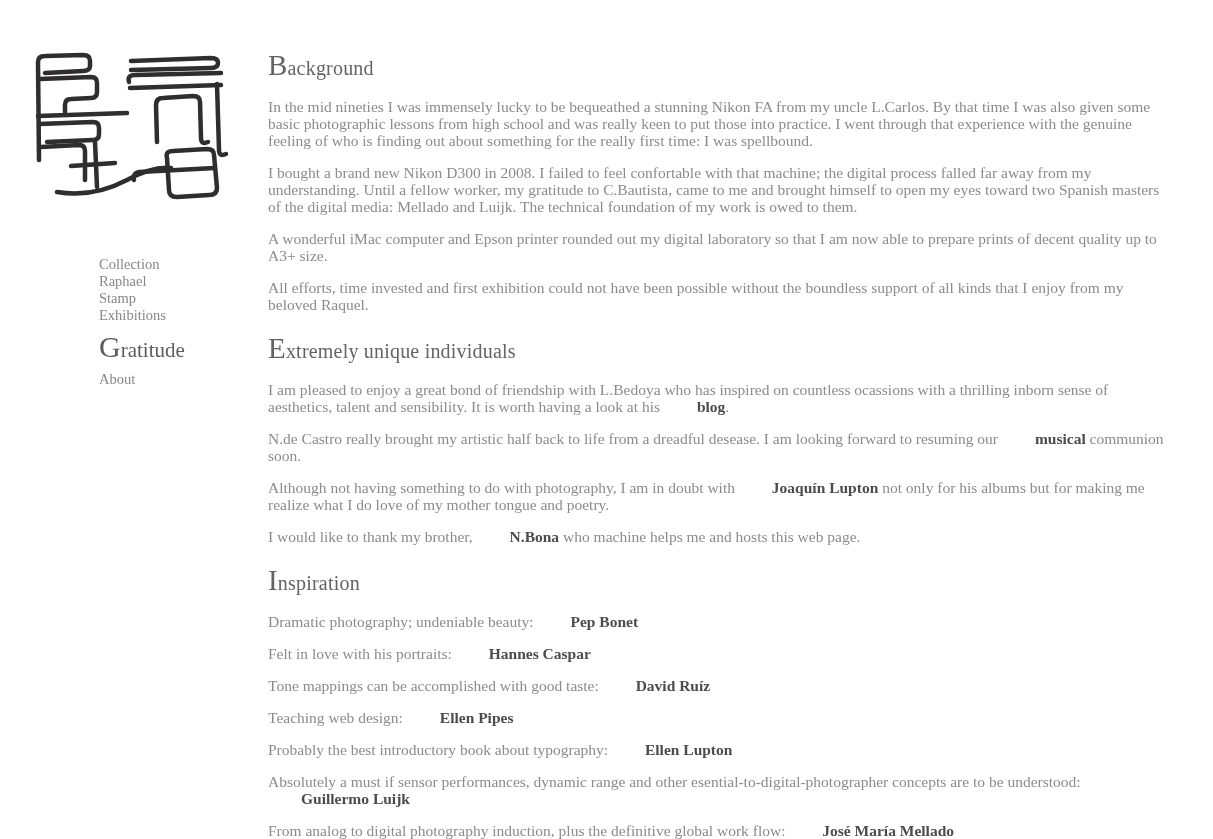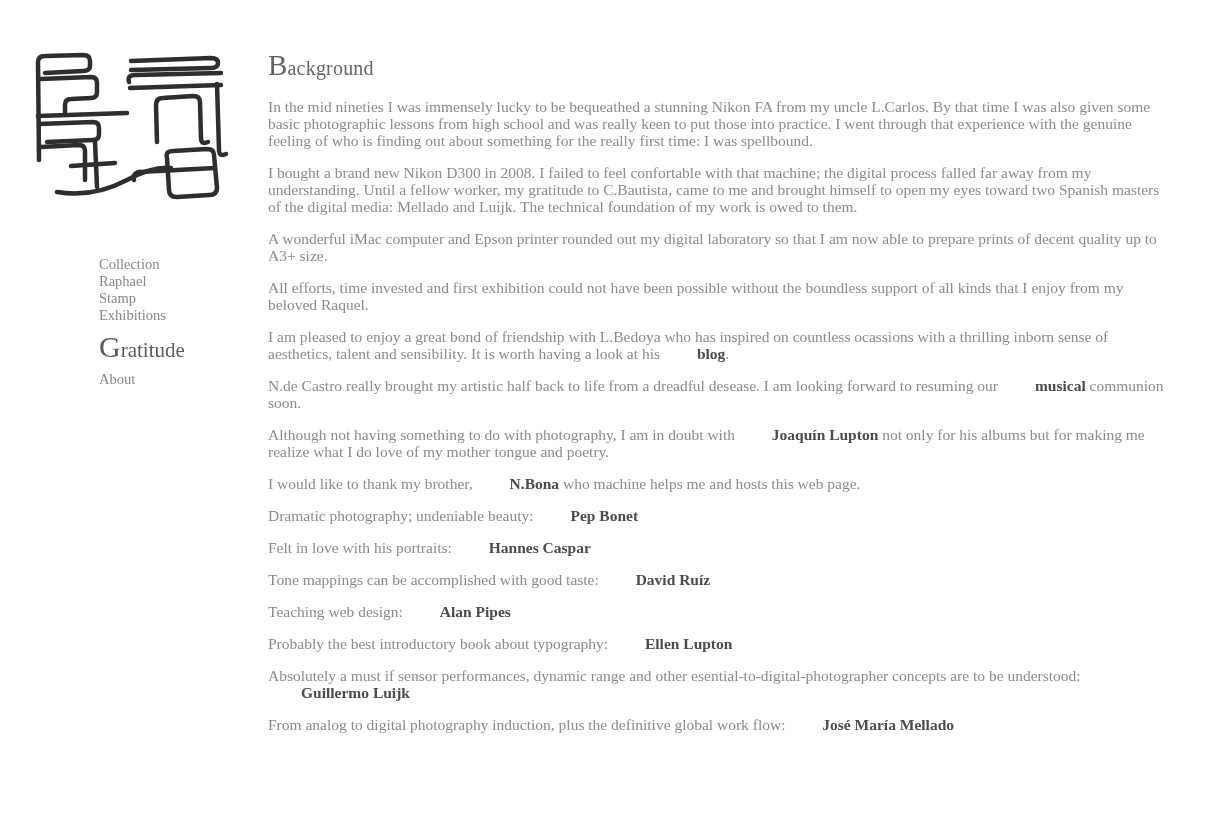--- a/index.html
+++ b/index.html
@@ -86,24 +86,26 @@
     <a class="nav-item active">Gratitude</a>
     <a class="nav-item">About</a>
   </nav>
 
 <main class="content">
     <h2 class="section-heading">Background</h2>
     <p class="para"><span>In the mid nineties I was immensely lucky to be bequeathed a stunning Nikon FA from my uncle L.Carlos. By that time I was also given some basic photographic lessons from high school and was really keen to put those into practice. I went through that experience with the genuine feeling of who is finding out about something for the really first time: I was spellbound.</span></p>
     <p class="para"><span>I bought a brand new Nikon D300 in 2008. I failed to feel confortable with that machine; the digital process falled far away from my understanding. Until a fellow worker, my gratitude to C.Bautista, came to me and brought himself to open my eyes toward two Spanish masters of the digital media: Mellado and Luijk. The technical foundation of my work is owed to them.</span></p>
     <p class="para"><span>A wonderful iMac computer and Epson printer rounded out my digital laboratory so that I am now able to prepare prints of decent quality up to A3+ size.</span></p>
     <p class="para"><span>All efforts, time invested and first exhibition could not have been possible without the boundless support of all kinds that I enjoy from my beloved Raquel.</span></p>
+    <h2 class="section-heading">Extremely unique individuals</h2>
     <p class="para"><span>I am pleased to enjoy a great bond of friendship with L.Bedoya who has inspired on countless ocassions with a thrilling inborn sense of aesthetics, talent and sensibility. It is worth having a look at his </span><a class="inline-link">blog</a><span>.</span></p>
     <p class="para"><span>N.de Castro really brought my artistic half back to life from a dreadful desease. I am looking forward to resuming our </span><a class="inline-link">musical</a><span> communion soon.</span></p>
     <p class="para"><span>Although not having something to do with photography, I am in doubt with </span><a class="inline-link">Joaquín Lupton</a><span> not only for his albums but for making me realize what I do love of my mother tongue and poetry.</span></p>
     <p class="para"><span>I would like to thank my brother, </span><a class="inline-link">N.Bona</a><span> who machine helps me and hosts this web page.</span></p>
+    <h2 class="section-heading">Inspiration</h2>
     <p class="para"><span>Dramatic photography; undeniable beauty: </span><a class="inline-link">Pep Bonet</a></p>
     <p class="para"><span>Felt in love with his portraits: </span><a class="inline-link">Hannes Caspar</a></p>
     <p class="para"><span>Tone mappings can be accomplished with good taste: </span><a class="inline-link">David Ruíz</a></p>
-    <p class="para"><span>Teaching web design: </span><a class="inline-link">Alan Pipes</a></p>
+    <p class="para"><span>Teaching web design: </span><a class="inline-link">Ellen Pipes</a></p>
     <p class="para"><span>Probably the best introductory book about typography: </span><a class="inline-link">Ellen Lupton</a></p>
     <p class="para"><span>Absolutely a must if sensor performances, dynamic range and other esential-to-digital-photographer concepts are to be understood: </span><a class="inline-link">Guillermo Luijk</a></p>
     <p class="para"><span>From analog to digital photography induction, plus the definitive global work flow: </span><a class="inline-link">José María Mellado</a></p>
   </main>
 
 </body></html>

